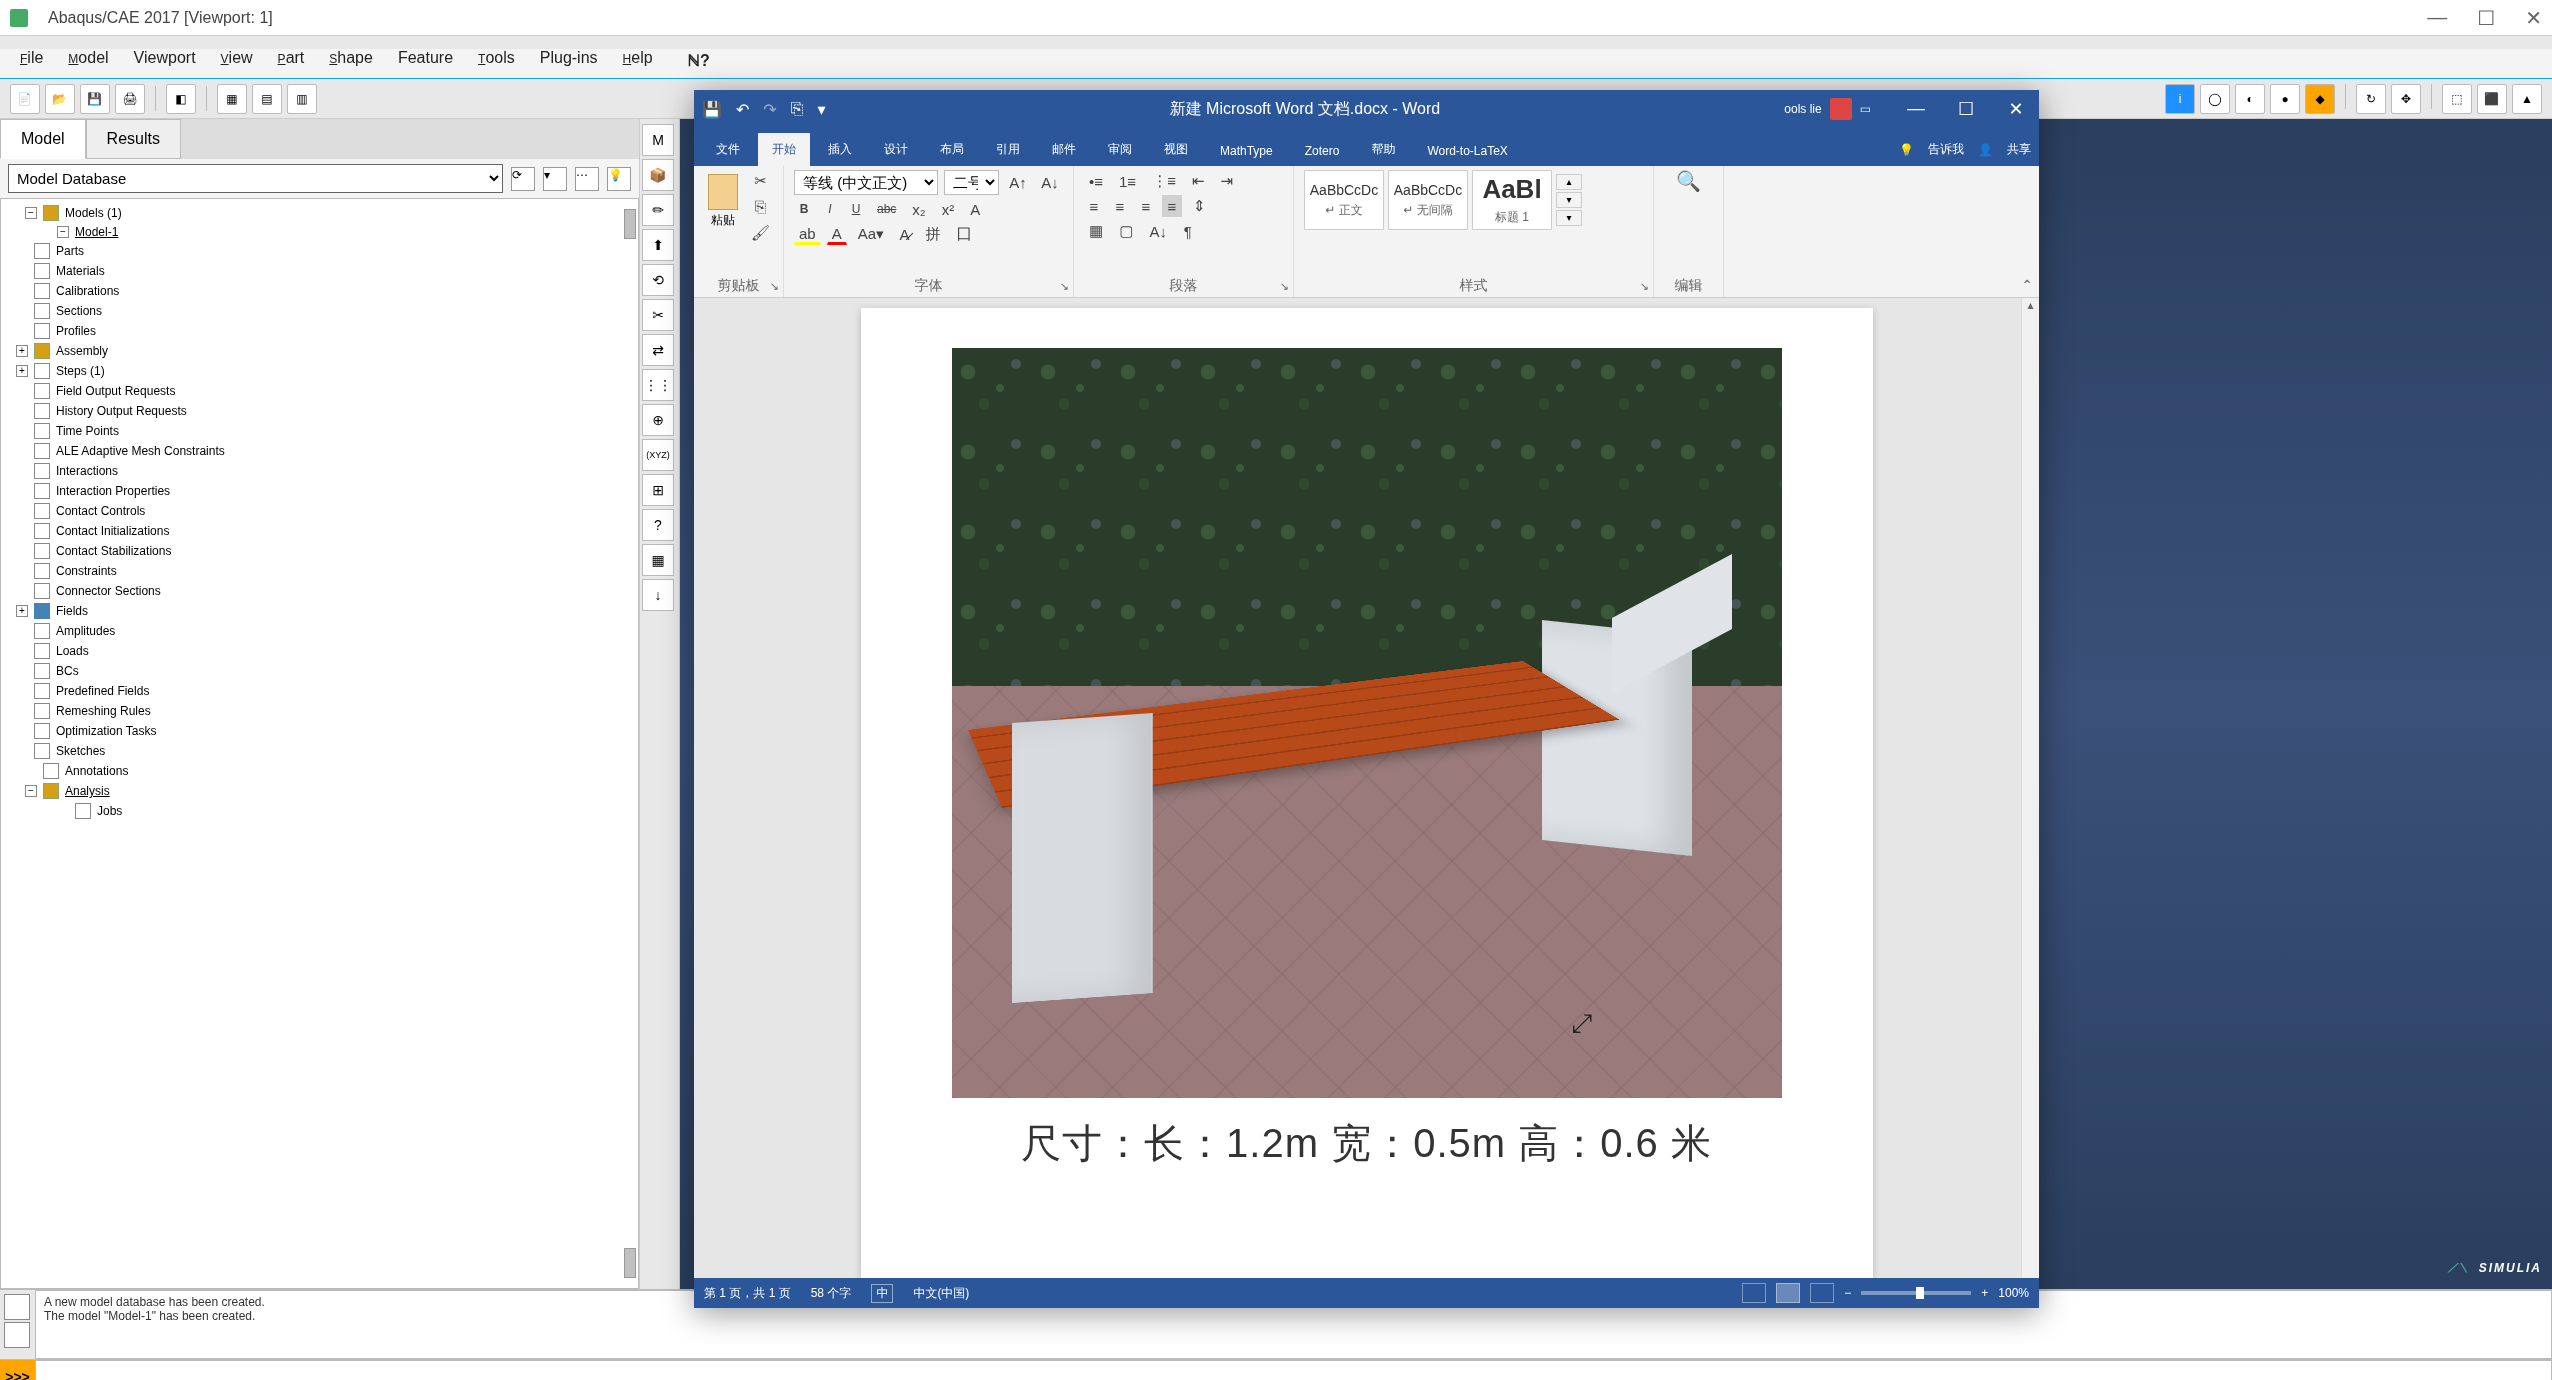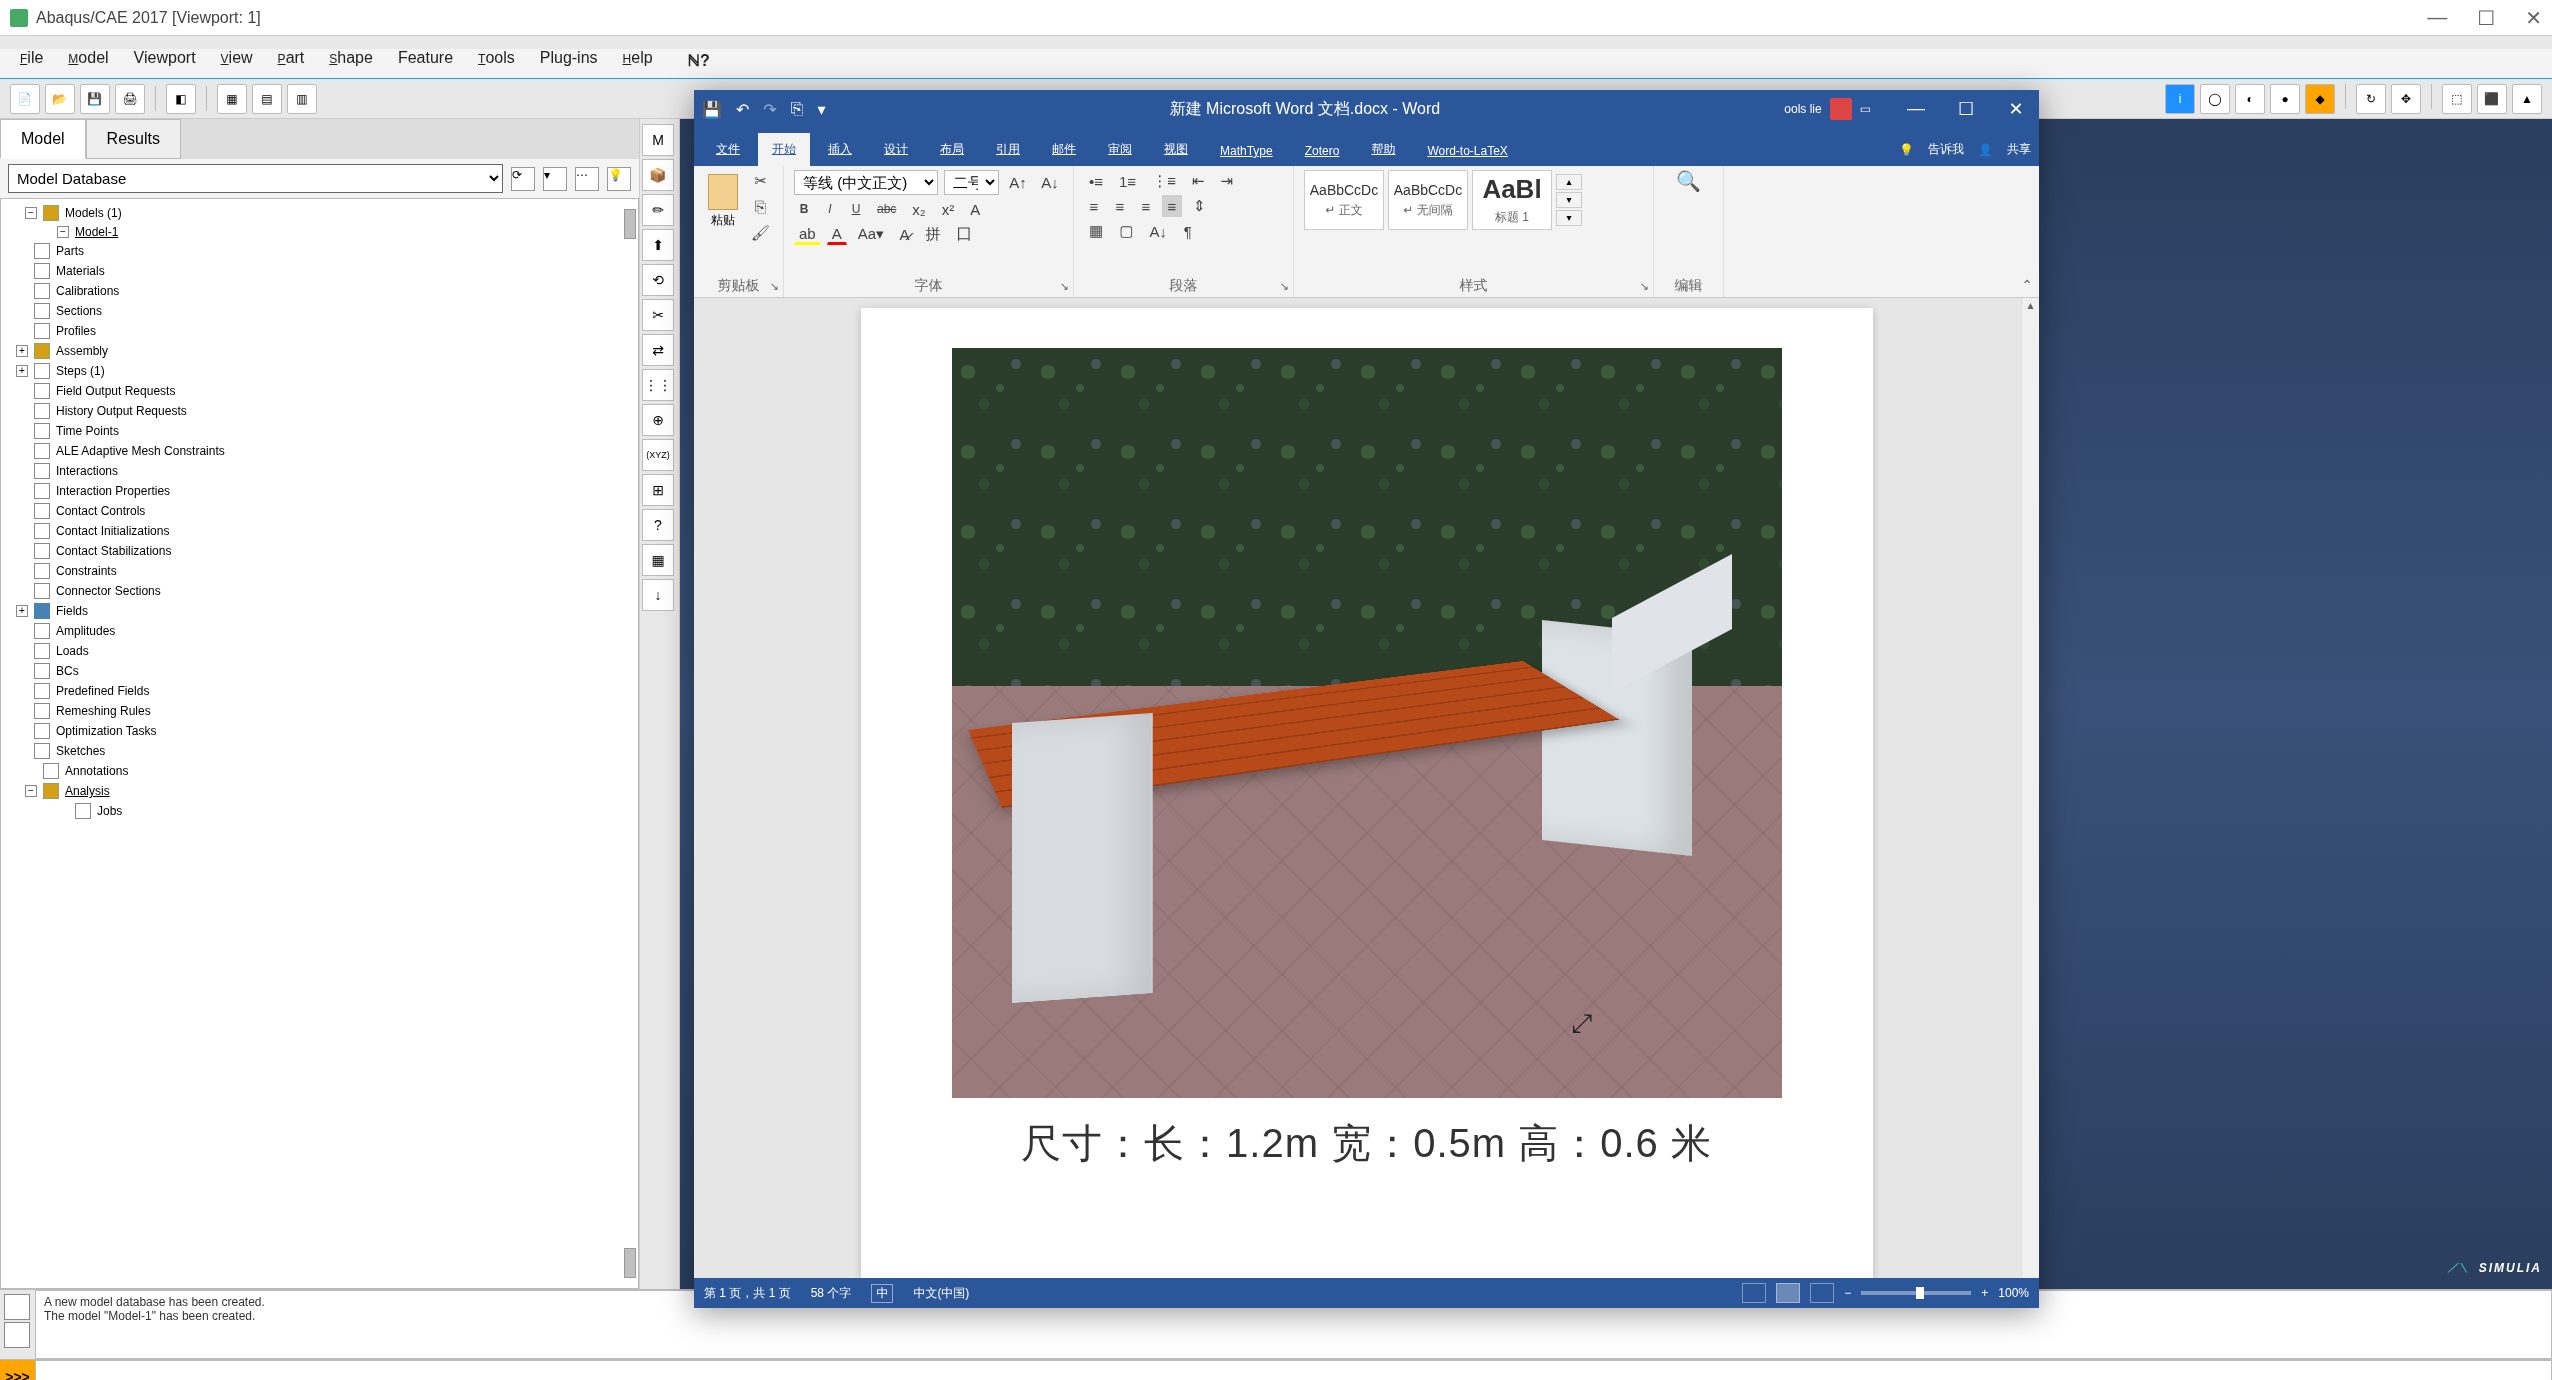--- a/index.html
+++ b/index.html
@@ -1,20 +1,20 @@
 <!DOCTYPE html>
 <html><head>
 <meta charset="utf-8">
 <style>
 * { margin: 0; padding: 0; box-sizing: border-box; font-family: "Segoe UI", Tahoma, sans-serif; font-size: 12px; }
 body { background: #f0f0f0; width: 2552px; height: 1380px; overflow: hidden; position: relative; }
 
 
 .abaqus-window { position: absolute; left: 0; top: 0; width: 2552px; height: 1380px; background: #e8e8e8; }
-.abaqus-titlebar { height: 36px; background: #fff; border-bottom: 1px solid #ccc; display: flex; align-items: center; padding: 0 10px; gap: 8px; }
+.abaqus-titlebar { height: 36px; background: #fff; border-bottom: 1px solid #ccc; display: flex; align-items: center; padding: 0 10px; gap: 20px; }
 .abaqus-titlebar .logo { width: 18px; height: 18px; background: #4a6; border-radius: 2px; }
 .abaqus-titlebar .title { font-size: 16px; color: #444; }
 .abaqus-titlebar .win-controls { margin-left: auto; display: flex; gap: 30px; }
 .abaqus-titlebar .win-controls span { font-size: 20px; color: #666; cursor: pointer; }
 
 .abaqus-menubar { height: 30px; background: #f4f4f4; border-bottom: 1px solid #0ea5e9; display: flex; align-items: flex-start; padding: 0 20px; gap: 25px; margin-top: 13px; }
 .abaqus-menubar span { font-size: 16px; color: #222; cursor: pointer; }
 .abaqus-menubar span u { text-decoration: underline; }
 .abaqus-menubar .help-icon { margin-left: 10px; font-weight: bold; }
 
@@ -66,21 +66,21 @@
 .word-titlebar { height: 38px; background: #2b579a; display: flex; align-items: center; color: #fff; padding: 0 8px; gap: 10px; }
 .word-titlebar .qat { display: flex; gap: 14px; align-items: center; }
 .word-titlebar .qat span { cursor: pointer; font-size: 16px; }
 .word-titlebar .doc-title { margin: 0 auto; font-size: 16px; }
 .word-titlebar .user { display: flex; align-items: center; gap: 8px; }
 .word-titlebar .avatar { width: 22px; height: 22px; background: #d44; border-radius: 2px; }
 .word-titlebar .win-btns { display: flex; gap: 20px; margin-left: 20px; }
 .word-titlebar .win-btns span { cursor: pointer; font-size: 18px; width: 30px; text-align: center; }
 
 .word-ribbon-tabs { height: 38px; background: #2b579a; display: flex; align-items: flex-end; padding: 0 8px; gap: 4px; color: #fff; font-size: 16px; }
-.word-ribbon-tabs .rtab { padding: 8px 14px; cursor: pointer; text-decoration: underline; }
+.word-ribbon-tabs .rtab { padding: 8px 14px; cursor: pointer; }
 .word-ribbon-tabs .rtab.active { background: #f3f3f3; color: #2b579a; }
 .word-ribbon-tabs .right-actions { margin-left: auto; display: flex; align-items: center; gap: 14px; padding-bottom: 8px; }
 
 .word-ribbon { height: 132px; background: #f3f3f3; border-bottom: 1px solid #ccc; display: flex; position: relative; }
 .ribbon-group { border-right: 1px solid #ddd; padding: 4px 10px 2px 10px; display: flex; flex-direction: column; position: relative; }
 .ribbon-group .glabel { text-align: center; font-size: 14px; color: #666; margin-top: auto; padding-top: 2px; }
 .ribbon-group .glauncher { position: absolute; right: 4px; bottom: 4px; font-size: 11px; color: #666; cursor: pointer; }
 .rb-row { display: flex; align-items: center; gap: 6px; margin-bottom: 3px; }
 .rb-btn { min-width: 20px; height: 22px; padding: 0 4px; display: flex; align-items: center; justify-content: center; cursor: pointer; border: 1px solid transparent; font-size: 15px; color: #444; }
 .rb-sel { font-size: 15px; border: 1px solid #bbb; padding: 2px 4px; background: #fff; }

